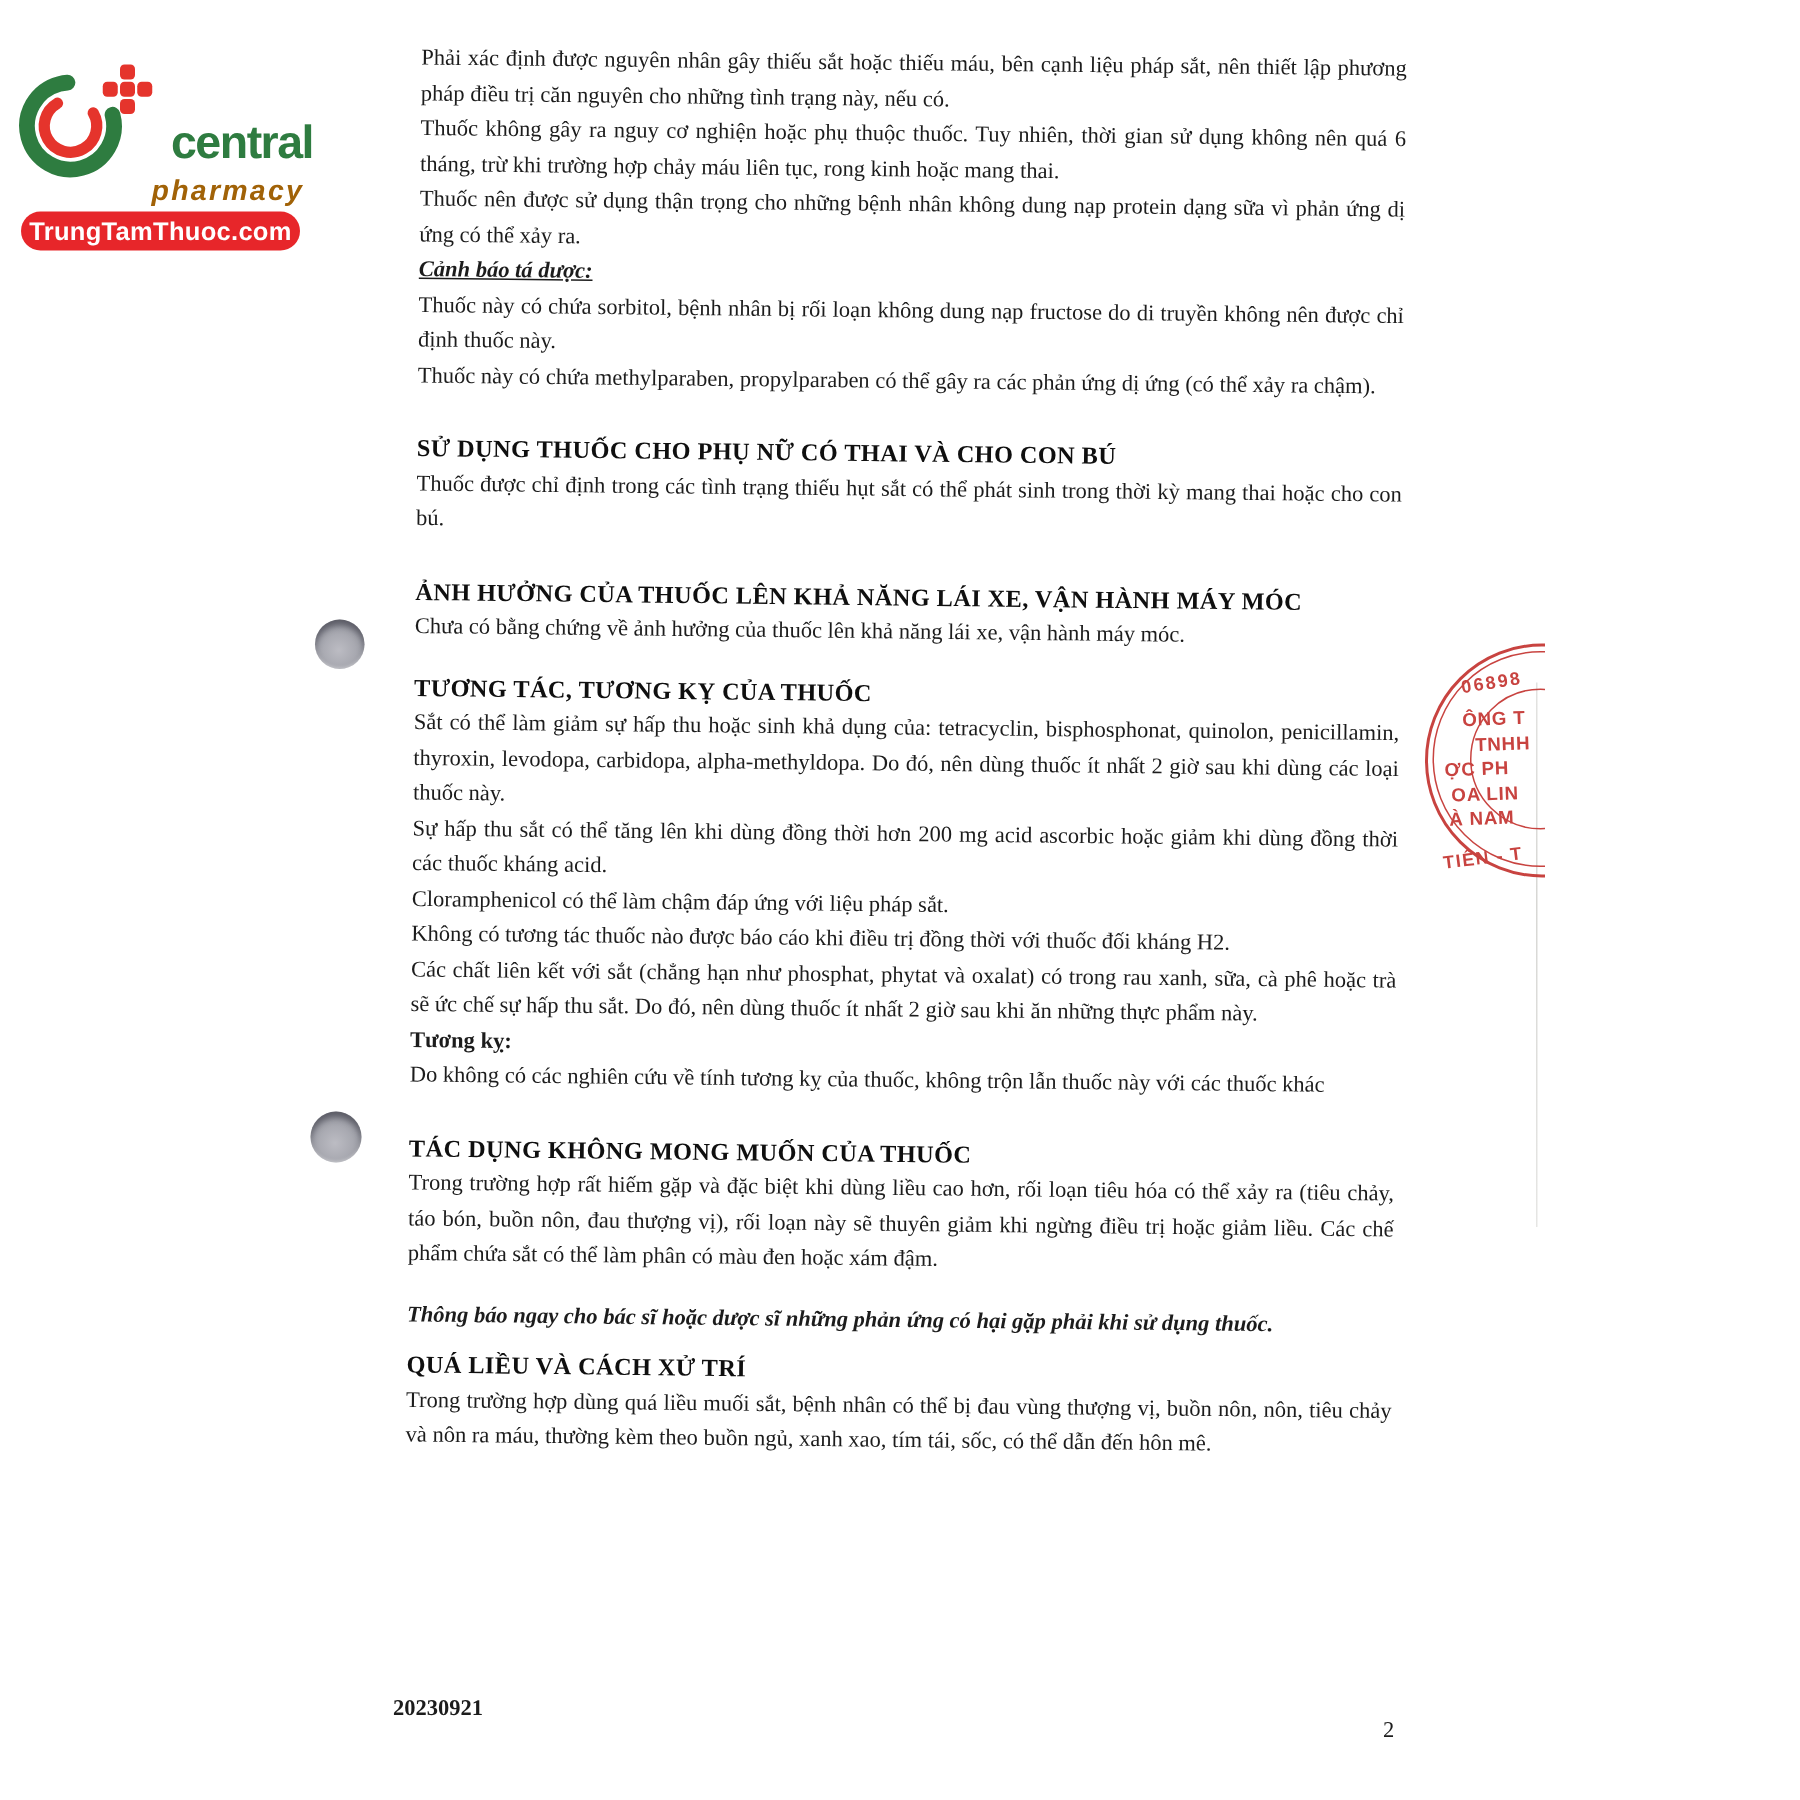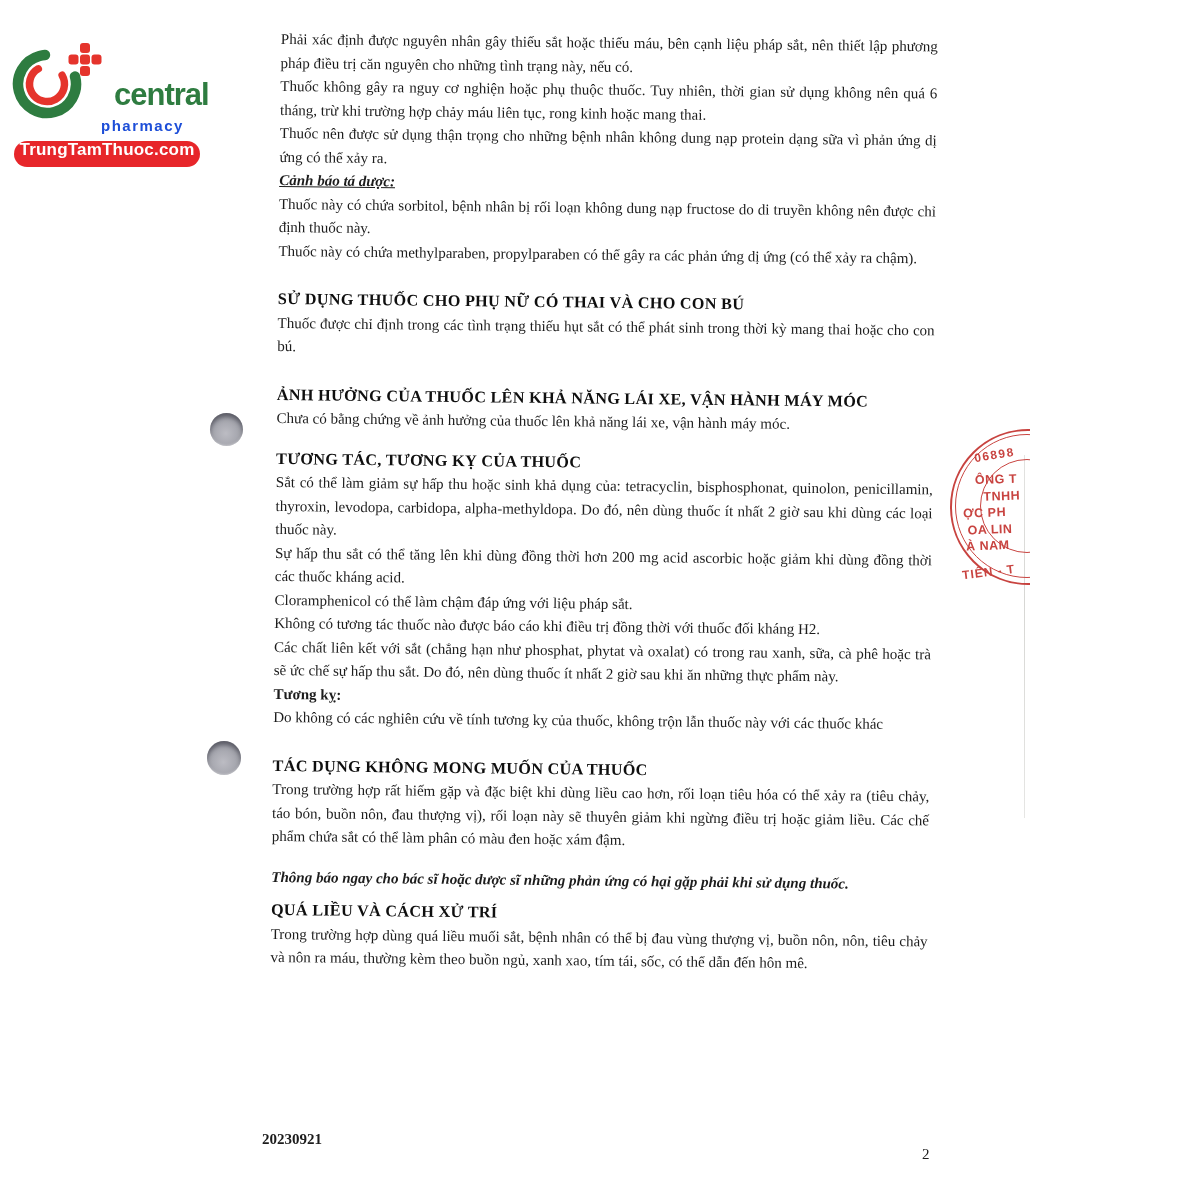--- a/index.html
+++ b/index.html
@@ -13,25 +13,25 @@
   .logo{position:absolute;left:12px;top:33px;width:200px;height:112px;}
   .logo .cmark{position:absolute;left:0;top:3px;}
   .logo .brand{
     position:absolute;left:86px;top:46px;
     font-family:"Liberation Sans","DejaVu Sans",sans-serif;
     font-weight:700;font-size:31px;letter-spacing:-1px;color:#2E7C40;line-height:1;margin-left:16px;
   }
   .logo .tagline{
     position:absolute;left:89px;top:85px;
     font-family:"Liberation Sans","DejaVu Sans",sans-serif;
-    font-weight:700;font-size:15px;letter-spacing:1.5px;color:#1d4ed8;line-height:1;
+    font-weight:700;font-size:19px;letter-spacing:1.5px;color:#a16207;line-height:1;font-style:italic;
   }
   .logo .pill{
     position:absolute;left:2px;top:81px;width:186px;height:26px;margin-top:27px;
-    background:#E7262A;border-radius:14px;display:flex;align-items:flex-start;justify-content:center;
+    background:#E7262A;border-radius:14px;display:flex;align-items:center;justify-content:center;
   }
   .logo .pill span{
     font-family:"Liberation Sans","DejaVu Sans",sans-serif;
     font-weight:700;font-size:17px;color:#ffffff;letter-spacing:.2px;line-height:1;
   }
 
   
   .doc-text{
     position:absolute;left:281px;top:28px;width:657px;
     font-size:15px;line-height:23.5px;text-align:justify;

